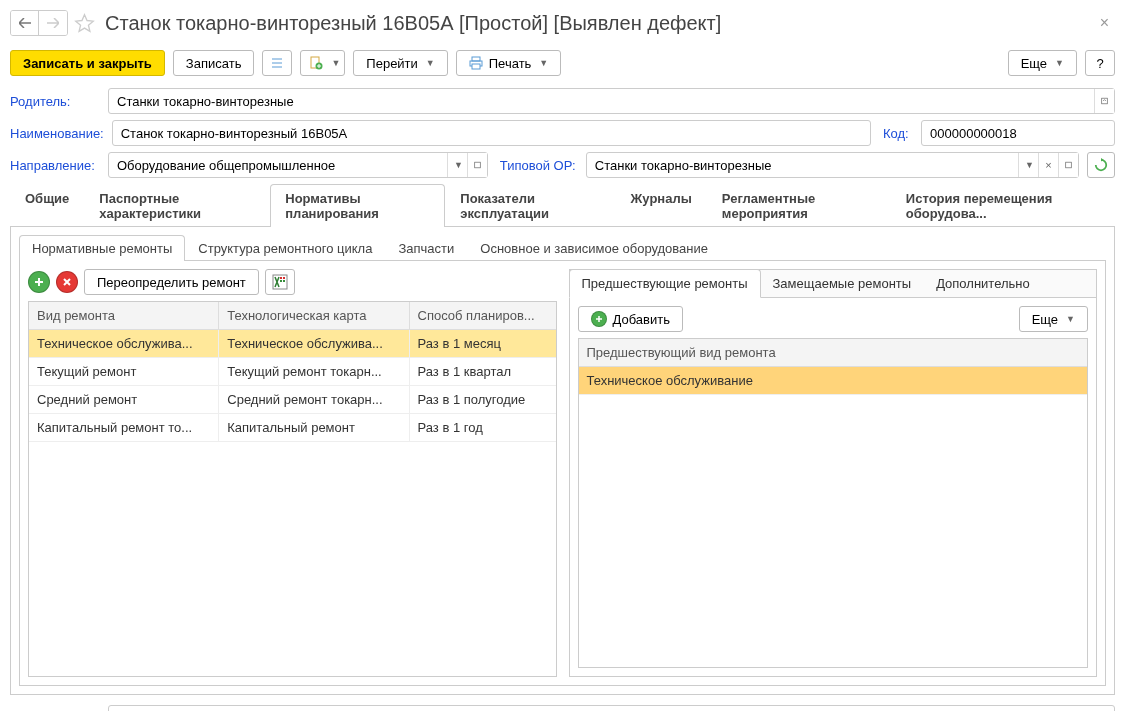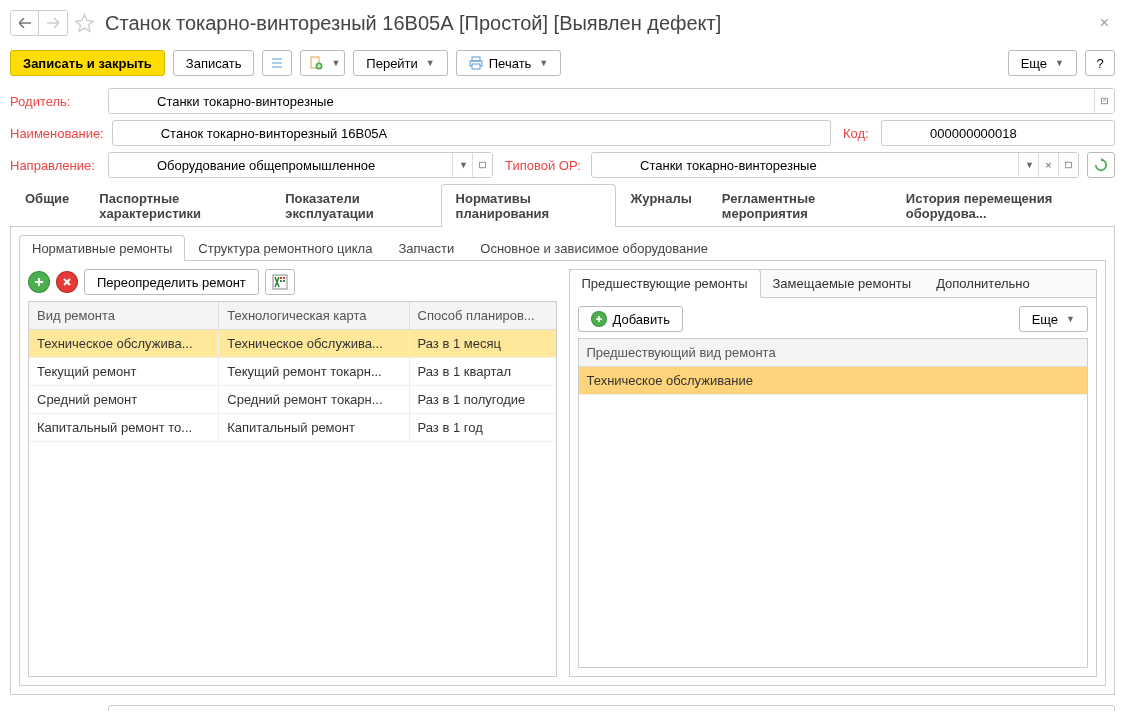--- a/index.html
+++ b/index.html
@@ -17,22 +17,22 @@
 .page-title { font-size: 20px; color: #444; margin-left: 4px; flex: 1; }
 .close-x { font-size: 16px; color: #999; cursor: pointer; padding: 0 6px; }
 .toolbar { display: flex; align-items: center; gap: 8px; margin-bottom: 12px; }
 .btn { height: 26px; padding: 0 12px; border: 1px solid #bbb; border-radius: 3px; background: #fff; cursor: pointer; font-size: 13px; display: inline-flex; align-items: center; gap: 6px; }
 .btn.primary { background: #ffdd00; border-color: #d4b800; font-weight: bold; }
 .btn.icon-only { padding: 0; width: 30px; justify-content: center; }
 .btn.icon-drop { padding: 0 4px 0 8px; }
 .tb-spacer { flex: 1; }
 .help-btn { width: 26px; }
 .form-row { display: flex; align-items: center; margin-bottom: 6px; gap: 8px; }
-.form-label { min-width: 90px; color: #ef4444; }
-.input-wrap { flex: 1; display: flex; border: 1px solid #ccc; border-radius: 3px; height: 26px; align-items: center; background: #fff; padding-left: 40px; }
+.form-label { min-width: 90px; color: #1d4ed8; }
+.input-wrap { flex: 1; display: flex; border: 1px solid #ccc; border-radius: 3px; height: 26px; align-items: center; background: #fff; }
 .input-wrap input { flex: 1; border: none; outline: none; padding: 0 8px; font-size: 13px; background: transparent; }
 .input-btn { width: 20px; height: 100%; border: none; border-left: 1px solid #ddd; background: #fff; cursor: pointer; display: flex; align-items: center; justify-content: center; color: #666; font-size: 11px; }
 .refresh-btn { width: 28px; height: 26px; border: 1px solid #bbb; border-radius: 3px; background: #fff; display: flex; align-items: center; justify-content: center; cursor: pointer; }
 .tabbar { display: flex; border-bottom: 1px solid #ccc; margin-bottom: 0; }
 .tab { padding: 6px 14px; border: 1px solid transparent; border-bottom: none; cursor: pointer; color: #444; margin-bottom: -1px; border-radius: 4px 4px 0 0; font-weight: bold; }
 .tab.active { border-color: #ccc; background: #fff; }
 .subtab-area { border: 1px solid #ccc; border-top: none; padding: 8px; }
 .subtabbar { display: flex; border-bottom: 1px solid #ccc; }
 .subtab { padding: 5px 12px; border: 1px solid transparent; border-bottom: none; cursor: pointer; color: #444; margin-bottom: -1px; border-radius: 4px 4px 0 0; font-size: 13px; }
 .subtab.active { border-color: #ccc; background: #fff; }
@@ -180,22 +180,22 @@
     <svg width="16" height="16" viewBox="0 0 16 16">
         <path d="M8 2 A6 6 0 1 1 2 8" fill="none" stroke="#4caf50" stroke-width="2"></path>
         <path d="M8 0 L8 4 L11 2 Z" fill="#4caf50"></path>
       </svg>
   </button>
 </div>
 
 <div class="tabbar">
   <div class="tab">Общие</div>
   <div class="tab">Паспортные характеристики</div>
+  <div class="tab active">Нормативы планирования</div>
   <div class="tab">Показатели эксплуатации</div>
-  <div class="tab active">Нормативы планирования</div>
   <div class="tab">Журналы</div>
   <div class="tab">Регламентные мероприятия</div>
   <div class="tab">История перемещения оборудова...</div>
 </div>
 
 <div class="subtab-area">
 
   <div class="subtabbar">
     <div class="subtab active">Нормативные ремонты</div>
     <div class="subtab">Структура ремонтного цикла</div>

